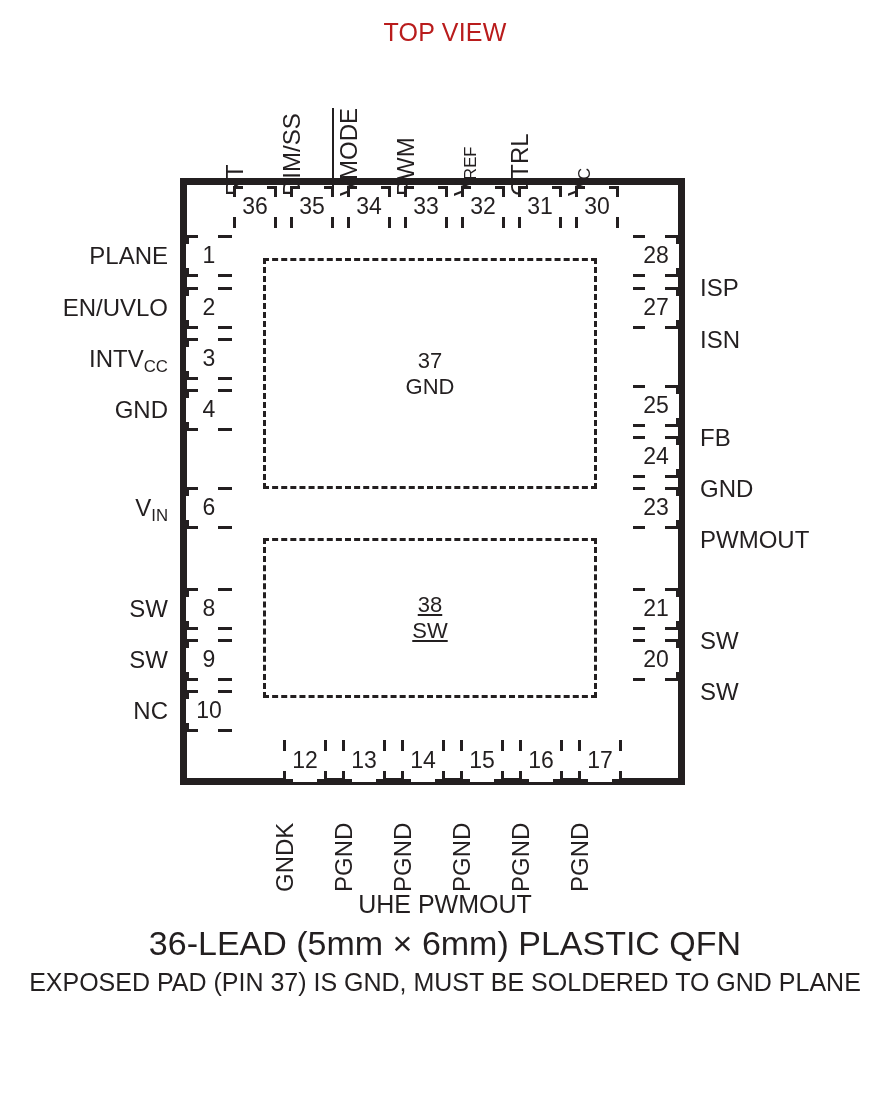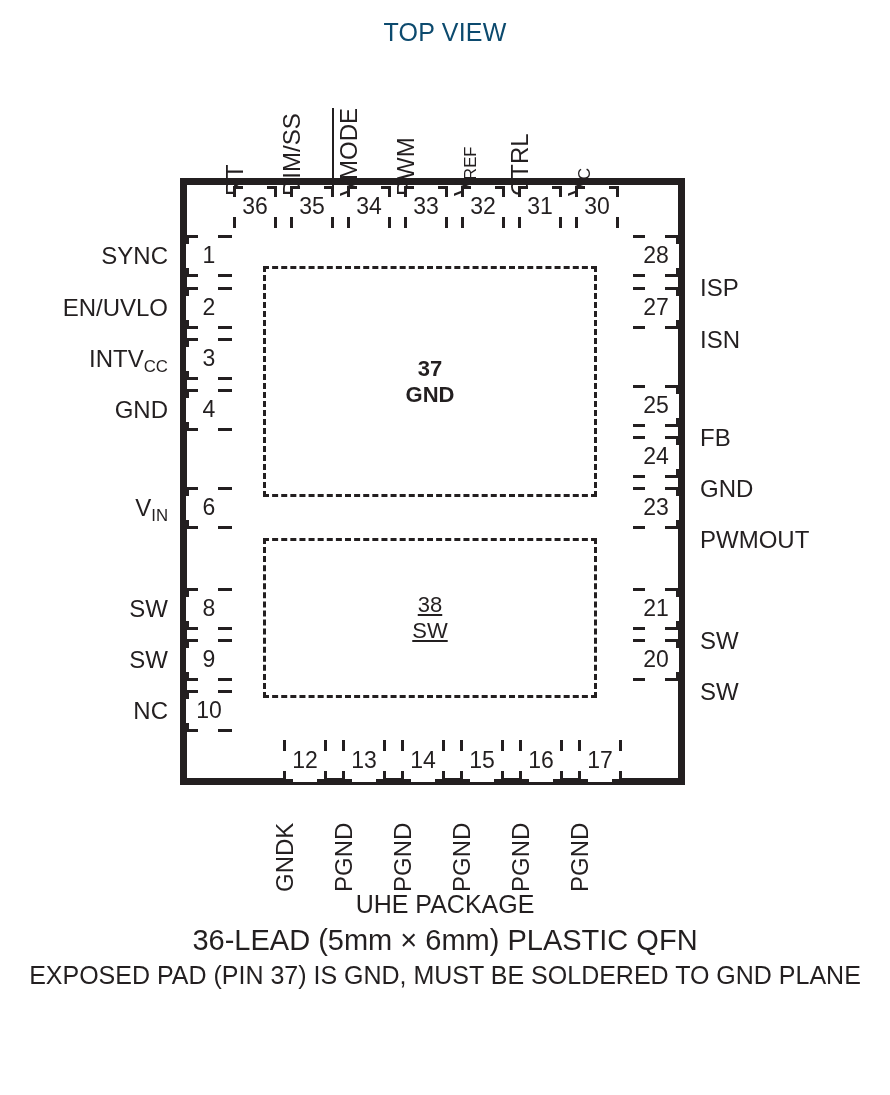--- a/index.html
+++ b/index.html
@@ -22,21 +22,21 @@
 
   
   .top-view-title {
     position: absolute;
     left: 0;
     top: 18px;
     width: 890px;
     text-align: center;
     font-size: 25px;
     letter-spacing: 0.2px;
-    color: #0c4a6e;
+    color: #b91c1c;
   }
 
   
   .pkg-body {
     position: absolute;
     left: 180px;
     top: 178px;
     width: 505px;
     height: 607px;
     box-sizing: border-box;
@@ -56,24 +56,23 @@
     justify-content: center;
   }
   .pad-line {
     font-size: 22px;
     line-height: 1.18;
     color: #231f20;
     text-align: center;
   }
   #pad-37 {
     left: 263px;
-    top: 266px;
+    top: 258px;
     width: 334px;
     height: 231px;
-    font-weight: bold;
   }
   #pad-38 {
     left: 263px;
     top: 538px;
     width: 334px;
     height: 160px;
     text-decoration: underline;
   }
 
   
@@ -201,21 +200,21 @@
   
   .caption {
     position: absolute;
     left: 0;
     width: 890px;
     text-align: center;
     color: #231f20;
   }
   .cap-line { line-height: 1.32; white-space: nowrap; }
   .cap-pkg { font-size: 25px; }
-  .cap-lead { font-size: 29px; text-align: center; }
+  .cap-lead { font-size: 34px; text-align: center; }
   .cap-theta { font-size: 23px; margin-top: 14px; }
   .cap-pad { font-size: 25px; }
 </style>
 </head>
 <body>
 
 <div id="root">
 
   <div class="top-view-title">TOP VIEW</div>
 
@@ -279,21 +278,21 @@
   <div class="pin pin-left" style="left:186px; top:588px;">
       <span class="pin-num">8</span>
     </div>
   <div class="pin pin-left" style="left:186px; top:639px;">
       <span class="pin-num">9</span>
     </div>
   <div class="pin pin-left" style="left:186px; top:690px;">
       <span class="pin-num">10</span>
     </div>
 
-  <div class="lbl lbl-left" style="right:722px; top:256px;"><span>SYNC</span></div>
+  <div class="lbl lbl-left" style="right:722px; top:256px;"><span>PLANE</span></div>
   <div class="lbl lbl-left" style="right:722px; top:308px;"><span>EN/UVLO</span></div>
   <div class="lbl lbl-left" style="right:722px; top:359px;"><span>INTV</span><sub>CC</sub></div>
   <div class="lbl lbl-left" style="right:722px; top:410px;"><span>GND</span></div>
   <div class="lbl lbl-left" style="right:722px; top:508px;"><span>V</span><sub>IN</sub></div>
   <div class="lbl lbl-left" style="right:722px; top:609px;"><span>SW</span></div>
   <div class="lbl lbl-left" style="right:722px; top:660px;"><span>SW</span></div>
   <div class="lbl lbl-left" style="right:722px; top:711px;"><span>NC</span></div>
 
   <div class="pin pin-right" style="left:633px; top:235px;">
       <span class="pin-num">28</span>
@@ -345,18 +344,18 @@
     </div>
 
   <div class="lbl lbl-rot" style="left:297px; top:868px;"><span>GNDK</span></div>
   <div class="lbl lbl-rot" style="left:356px; top:868px;"><span>PGND</span></div>
   <div class="lbl lbl-rot" style="left:415px; top:868px;"><span>PGND</span></div>
   <div class="lbl lbl-rot" style="left:474px; top:868px;"><span>PGND</span></div>
   <div class="lbl lbl-rot" style="left:533px; top:868px;"><span>PGND</span></div>
   <div class="lbl lbl-rot" style="left:592px; top:868px;"><span>PGND</span></div>
 
   <div class="caption" style="top:888px;">
-    <div class="cap-line cap-pkg">UHE PACKAGE</div>
+    <div class="cap-line cap-pkg">UHE PWMOUT</div>
     <div class="cap-line cap-lead">36-LEAD (5mm × 6mm) PLASTIC QFN</div>
     <div class="cap-line cap-pad">EXPOSED PAD (PIN 37) IS GND, MUST BE SOLDERED TO GND PLANE</div>
   </div>
 
 </div>
 
 </body></html>

